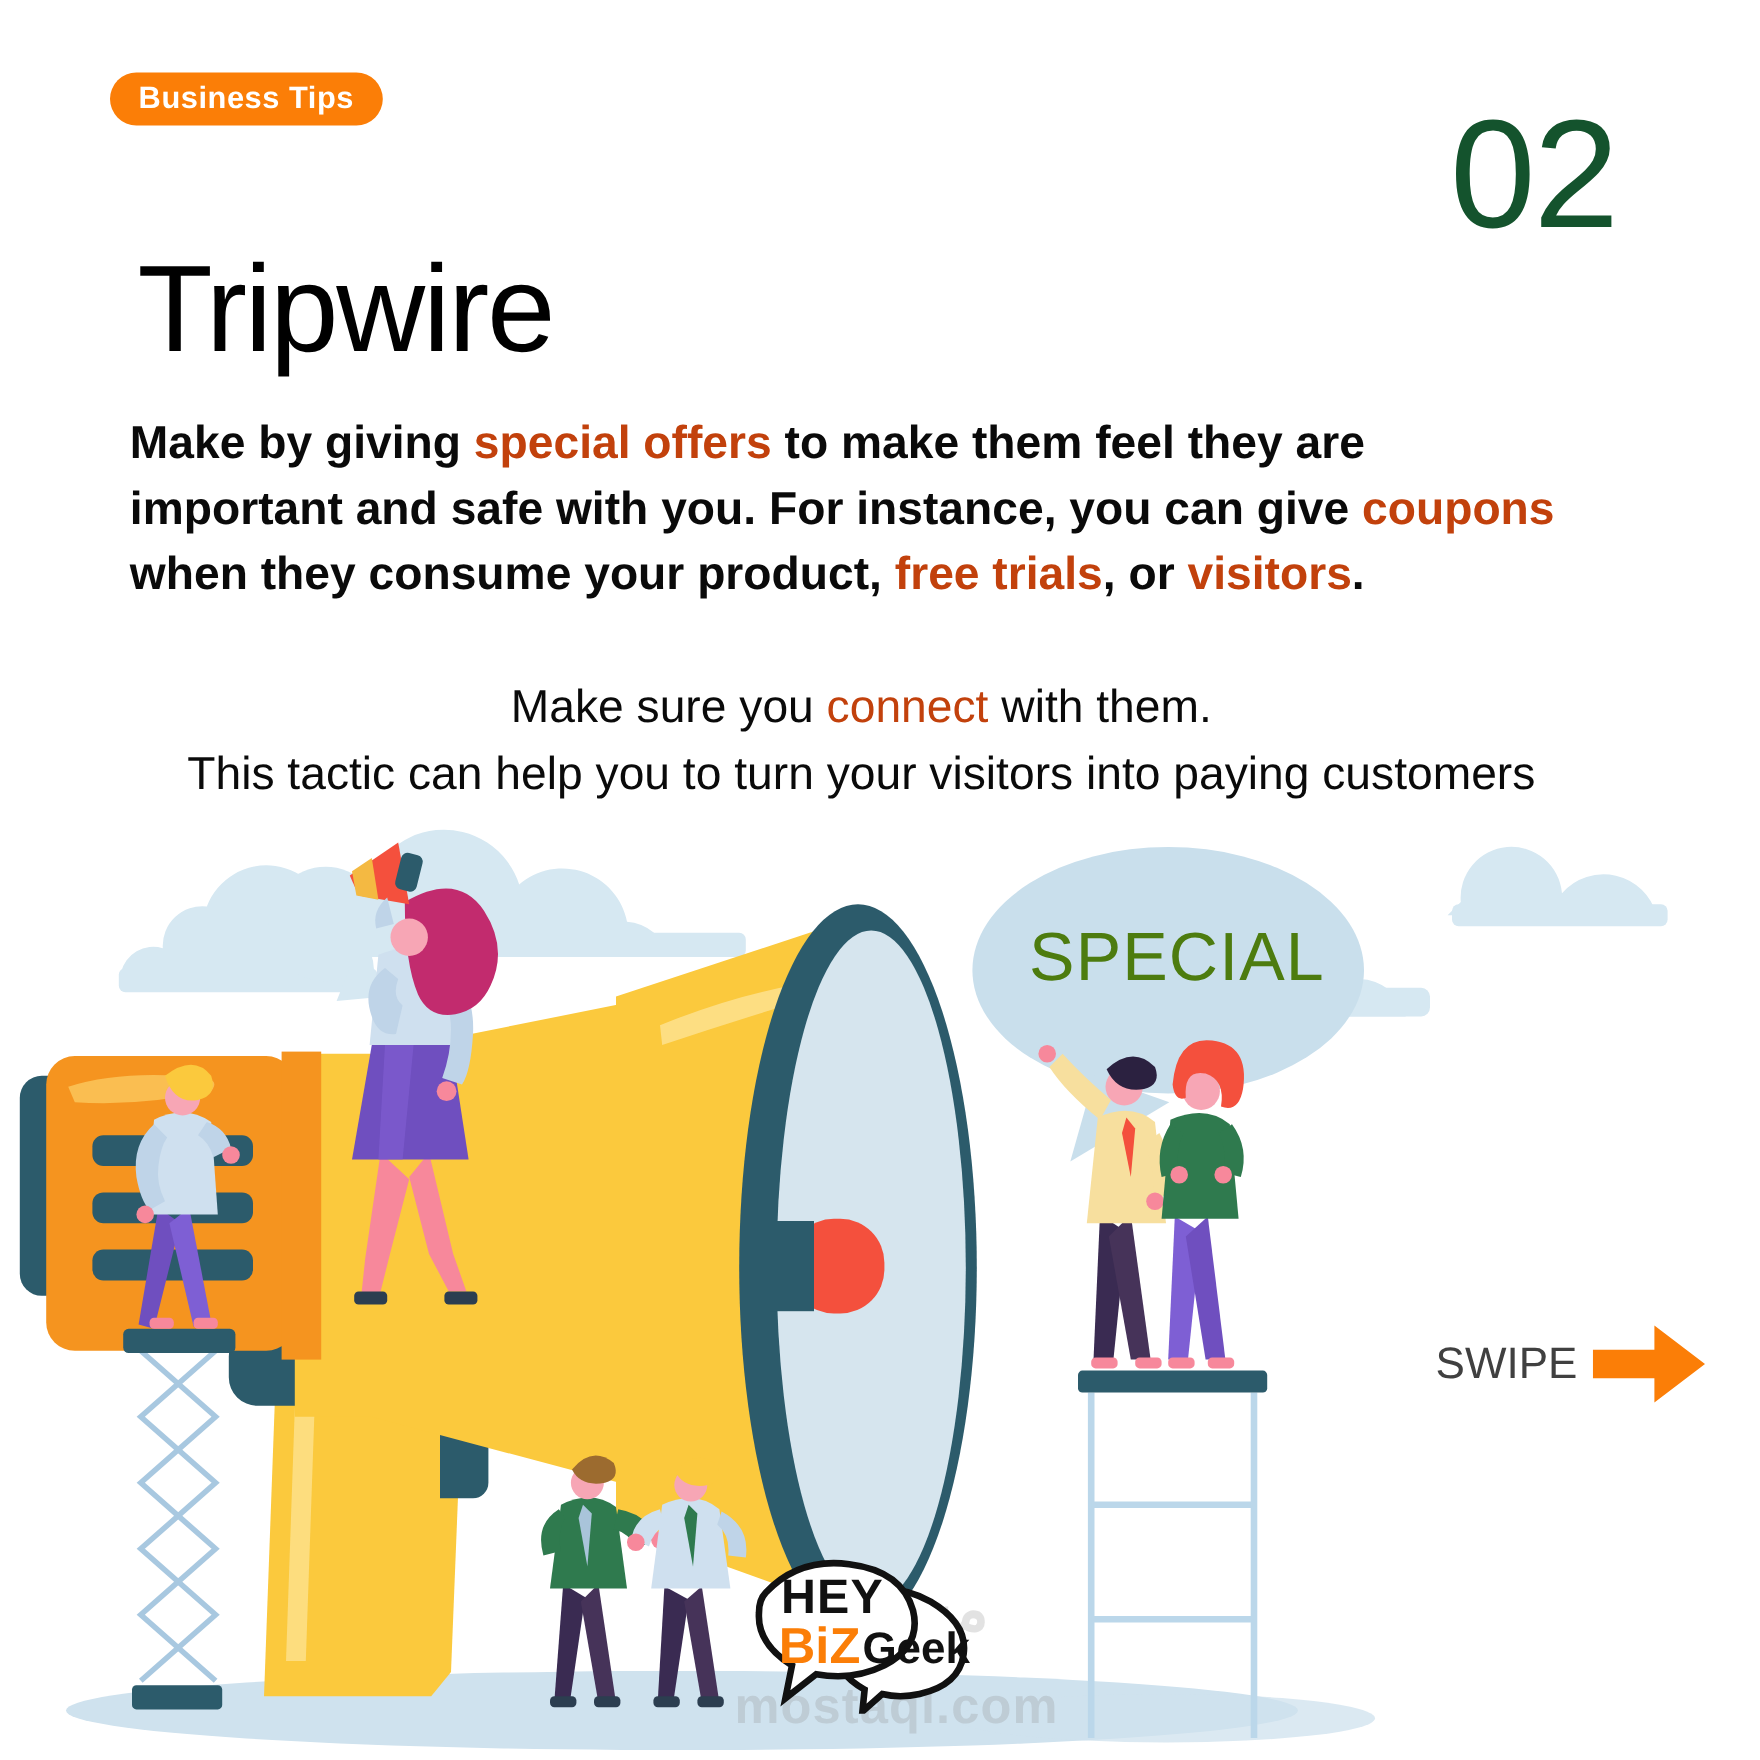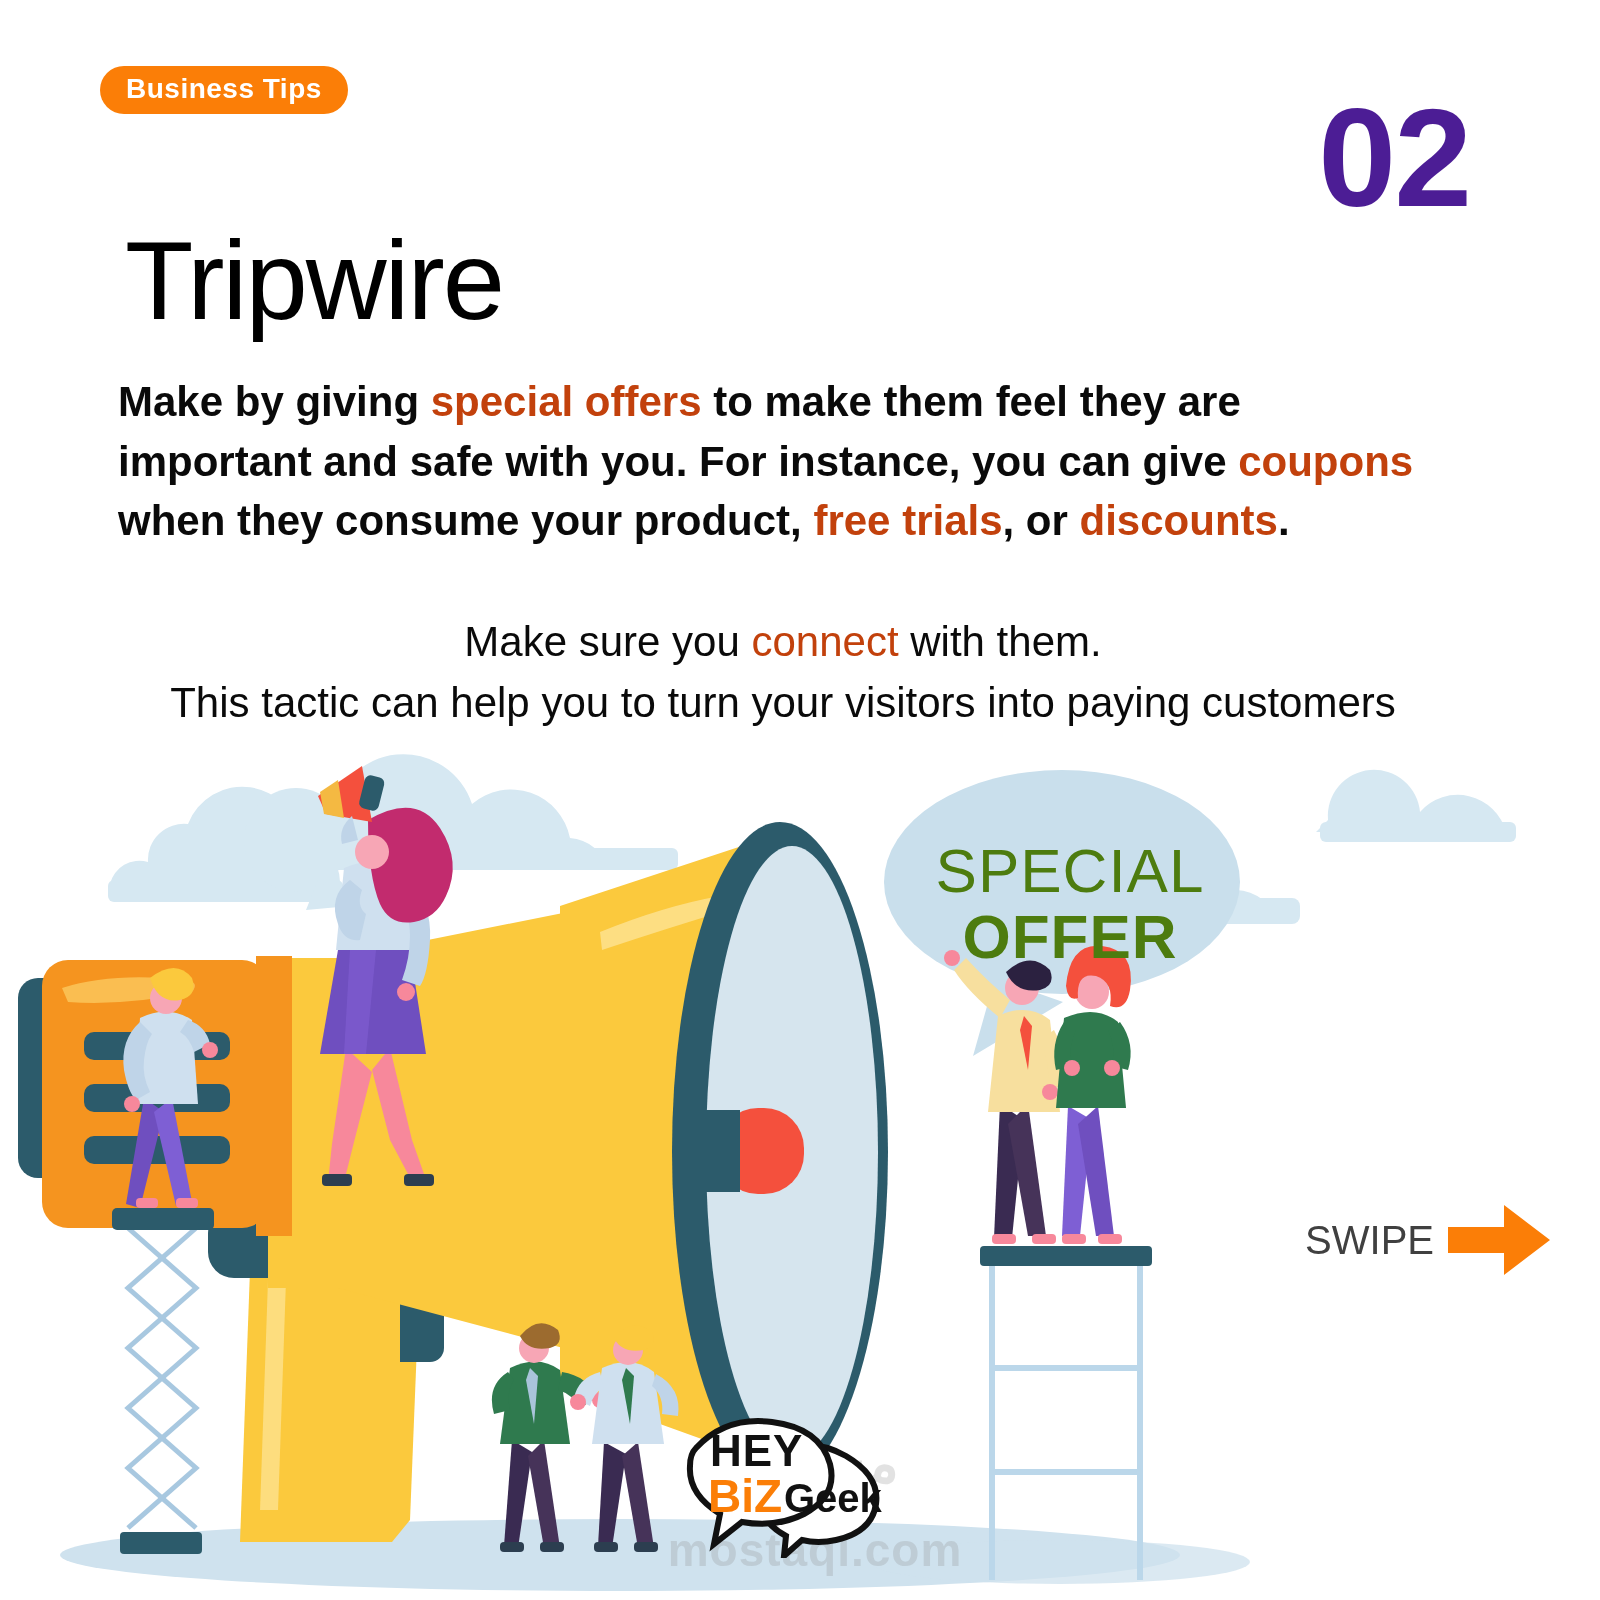--- a/index.html
+++ b/index.html
@@ -16,21 +16,21 @@
   .badge {
     position:absolute; left:100px; top:66px;
     background:#FB7E07; color:#FFFFFF;
     border-radius:40px;
     padding:9px 26px 11px 26px;
     font-size:28px; font-weight:bold; letter-spacing:.5px;
     line-height:1;
   }
   .number {
     position:absolute; right:130px; top:88px;
-    font-size:140px; font-weight:bold; color:#4c1d95;
+    font-size:140px; font-weight:normal; color:#14532d;
     letter-spacing:-2px; line-height:1;
   }
   .title {
     position:absolute; left:125px; top:222px;
     font-size:112px; font-weight:normal; color:#000000;
     letter-spacing:-2px; line-height:1.05;
   }
 
   
   .para-block {
@@ -77,21 +77,21 @@
 </style>
 </head>
 <body>
 
 <div id="canvas">
 
   <div class="badge">Business Tips</div>
   <div class="number">02</div>
   <h1 class="title">Tripwire</h1>
 
-  <div class="para-block" id="p1"><span>Make by giving </span><span class="hl">special offers</span><span> to make them feel they are important and safe with you. For instance, you can give </span><span class="hl">coupons</span><span> when they consume your product, </span><span class="hl">free trials</span><span>, or </span><span class="hl">discounts</span><span>.</span></div>
+  <div class="para-block" id="p1"><span>Make by giving </span><span class="hl">special offers</span><span> to make them feel they are important and safe with you. For instance, you can give </span><span class="hl">coupons</span><span> when they consume your product, </span><span class="hl">free trials</span><span>, or </span><span class="hl">visitors</span><span>.</span></div>
   <div class="para-center" id="p2"><span>Make sure you </span><span class="hl">connect</span><span> with them.</span><br><span>This tactic can help you to turn your visitors into paying customers</span></div>
 
   <svg id="art" viewBox="0 0 1600 900" aria-hidden="true">
 
     <ellipse cx="620" cy="855" rx="560" ry="36" fill="#CFE2EE"></ellipse>
     <ellipse cx="1060" cy="862" rx="190" ry="22" fill="#CFE2EE" opacity=".75"></ellipse>
 
     <g fill="#D6E8F2">
       <path d="M110 200 h230 a0 0 0 0 0 0 0 v-18 a42 42 0 0 0 -40 -42 a58 58 0 0 0 -112 -16 a36 36 0 0 0 -40 38 a30 30 0 0 0 -38 22 z"></path>
       <rect x="108" y="180" width="235" height="22" rx="6"></rect>
@@ -271,21 +271,20 @@
         <circle cx="628" cy="650" r="15" fill="#F7A6B5"></circle>
         <path d="M614 638 q18 -22 38 -6 q6 14 -8 18 q-22 4 -30 -12 z" fill="#FBC93D"></path>
         <rect x="594" y="842" width="24" height="10" rx="4" fill="#2C3E50"></rect>
         <rect x="634" y="842" width="24" height="10" rx="4" fill="#2C3E50"></rect>
       </g>
     </g>
   </svg>
 
   <div class="bubble-text">
     <span class="l1">SPECIAL</span>
-    <span class="l2">OFFER</span>
   </div>
 
   <div class="watermark">
     <span>مستقل</span>
     <span class="wm2">mostaql.com</span>
   </div>
 
   <svg id="logo" viewBox="0 0 210 150">
     <path d="M96 44 q36 -16 72 4 q34 20 30 48 q-4 28 -40 36 q-18 4 -34 0 l-18 16 l2 -20 q-26 -14 -28 -40 q-2 -28 16 -44 z" fill="#FFFFFF" stroke="#111111" stroke-width="6"></path>
     <path d="M18 40 q30 -32 76 -26 q48 6 58 42 q8 32 -26 50 q-28 14 -62 8 l-28 22 l6 -30 q-32 -20 -30 -48 q0 -12 6 -18 z" fill="#FFFFFF" stroke="#111111" stroke-width="6"></path>

